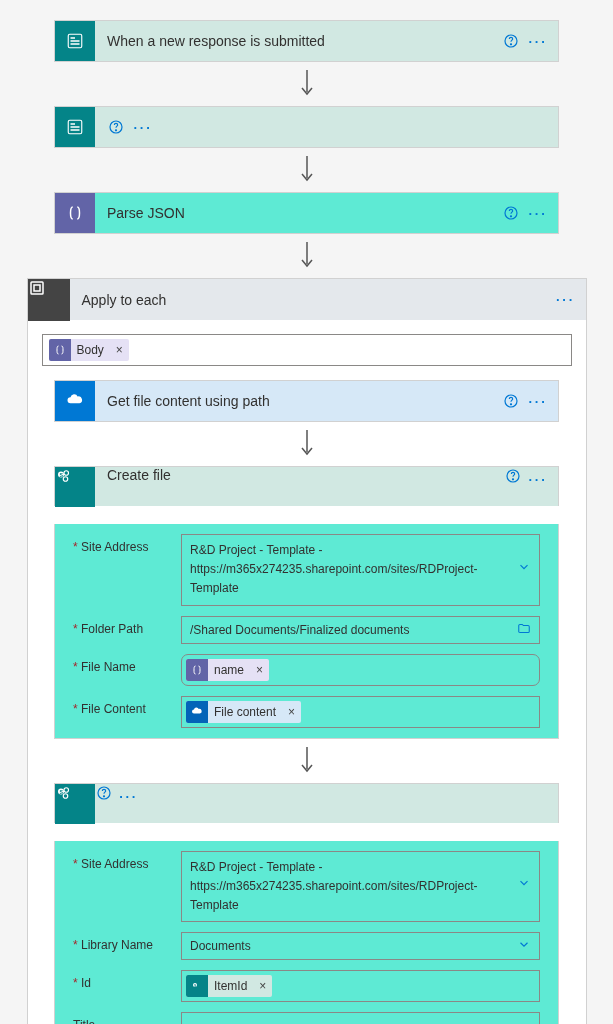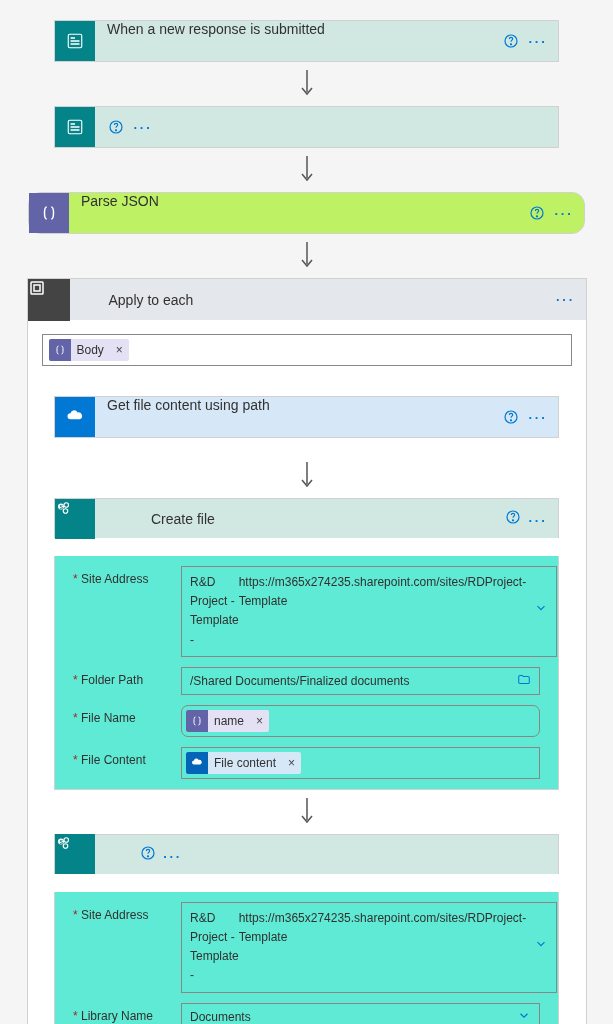--- a/index.html
+++ b/index.html
@@ -1,30 +1,30 @@
 <!DOCTYPE html>
 <html><head>
 <meta charset="utf-8">
 <style>
   * { box-sizing: border-box; margin: 0; padding: 0; }
   body { font-family: "Segoe UI", Tahoma, sans-serif; background: #f5f5f5; font-size: 13px; color: #323130; padding: 20px 0; }
   .canvas { width: 613px; margin: 0 auto; }
   .card { border: 1px solid #d1d1d1; background: #fff; margin: 0 auto; }
-  .card-header { display: flex; height: 40px; padding: 0 8px 0 0; }
+  .card-header { display: flex; align-items: center; height: 40px; padding: 0 8px 0 0; }
   .card-header .icon-box { width: 40px; height: 40px; display: flex; align-items: center; justify-content: center; color: #fff; margin-right: 12px; flex-shrink: 0; }
   .card-header .title { flex: 1; font-size: 14px; }
   .card-header .actions { display: flex; align-items: center; gap: 6px; }
   .help-icon { width: 18px; height: 18px; color: #0078d4; display: inline-flex; align-items: center; justify-content: center; cursor: pointer; }
   .ellipsis-icon { width: 24px; height: 18px; color: #0078d4; display: inline-flex; align-items: center; justify-content: center; cursor: pointer; letter-spacing: 2px; font-weight: bold; }
   
   
   .small-card { width: 505px; background: #d1e8e2; }
   .small-card .icon-box { background: #048488; }
   
-  .parse-card { width: 557px; background: #bef264; border-radius: 13px; }
+  .parse-card { width: 505px; background: #5eead4; }
   .parse-card .icon-box { background: #6264a7; }
   
   .apply-card { width: 560px; }
   .apply-header { background: #e4e8ec; display: flex; align-items: center; height: 42px; padding-right: 8px; }
   .apply-header .icon-box { background: #444; width: 42px; height: 42px; }
   .apply-header .title { flex: 1; font-size: 14px; padding-left: 12px; }
   .apply-body { padding: 14px; background: #fff; border: 1px solid #d1d1d1; border-top: none; }
   
   .field-label { font-size: 12px; color: #555; margin-bottom: 4px; display: block; }
   .field-label .req { color: #a4262c; }
@@ -34,36 +34,36 @@
   .pill .pill-icon { width: 22px; height: 22px; display: flex; align-items: center; justify-content: center; color: #fff; font-size: 10px; }
   .pill .pill-text { padding: 0 6px; text-align: center; }
   .pill .pill-x { padding: 0 6px; color: #444; cursor: pointer; }
   .pill-purple .pill-icon { background: #6264a7; }
   .pill-purple { background: #e5e1f5; }
   .pill-blue .pill-icon { background: #0364b8; }
   .pill-blue { background: #d6e8f7; }
   .pill-teal .pill-icon { background: #048488; }
   .pill-teal { background: #d1e8e2; }
   
-  .onedrive-card { background: #d6e8f7; width: 505px; margin: 16px auto; }
+  .onedrive-card { background: #d6e8f7; width: 505px; margin: 0 auto; }
   .onedrive-card .icon-box { background: #0078d4; }
   
   .sp-card { width: 505px; margin: 0 auto; }
-  .sp-header { background: #d1e8e2; display: flex; align-items: center; height: 40px; padding-right: 8px; gap: 44px; }
+  .sp-header { background: #d1e8e2; display: flex; align-items: flex-start; height: 40px; padding-right: 8px; }
   .sp-header .icon-box { background: #048488; width: 40px; height: 40px; }
   .sp-header .title { flex: 1; padding-left: 12px; font-size: 14px; }
   .sp-body { background: #5eead4; border: 1px solid #d1d1d1; border-top: none; padding: 10px 18px; margin-top: 18px; }
   
   .form-row { display: flex; align-items: flex-start; margin-bottom: 10px; gap: 8px; }
   .form-row .row-label { width: 100px; font-size: 12px; padding-top: 6px; flex-shrink: 0; }
   .form-row .row-label .req { color: #a4262c; }
   .form-row .row-input { flex: 1; }
   
   .text-input { border: 1px solid #8a8886; padding: 6px 8px; font-size: 12px; width: 100%; min-height: 28px; display: flex; align-items: center; position: relative; }
-  .text-input.multiline { flex-direction: row; align-items: flex-start; line-height: 1.6; padding-right: 30px; }
+  .text-input.multiline { flex-direction: column; align-items: flex-start; line-height: 1.6; padding-right: 30px; }
   .chevron-down { position: absolute; right: 8px; top: 50%; transform: translateY(-50%); color: #0078d4; cursor: pointer; }
   .folder-icon { position: absolute; right: 8px; top: 50%; transform: translateY(-50%); color: #0078d4; cursor: pointer; }
   
   .arrow-connector { display: flex; justify-content: center; padding: 8px 0; color: #555; }
   .arrow-connector svg { stroke: #555; }
   
   .icon-svg { width: 18px; height: 18px; }
 </style>
 </head>
 <body>
@@ -154,21 +154,21 @@
   </div>
 
   <div class="arrow-connector">
       <svg width="20" height="28" viewBox="0 0 20 28" stroke-width="1.5" fill="none">
         <line x1="10" y1="0" x2="10" y2="22"></line>
         <path d="M5 18 L10 24 L15 18"></path>
       </svg>
     </div>
 
   <div class="apply-card" style="margin: 0 auto;">
-    <div class="apply-header" style="border:1px solid #d1d1d1; border-bottom:none;gap:27px;">
+    <div class="apply-header" style="border:1px solid #d1d1d1; border-bottom:none;">
       <div class="icon-box">
         <svg class="icon-svg" viewBox="0 0 24 24" fill="none" stroke="#fff" stroke-width="2">
             <rect x="4" y="4" width="16" height="16" rx="1"></rect>
             <path d="M8 8 L16 8 L16 16 L8 16 Z"></path>
           </svg>
       </div>
       <div class="title">Apply to each</div>
       <div class="actions">
         <span class="ellipsis-icon">···</span>
       </div>

